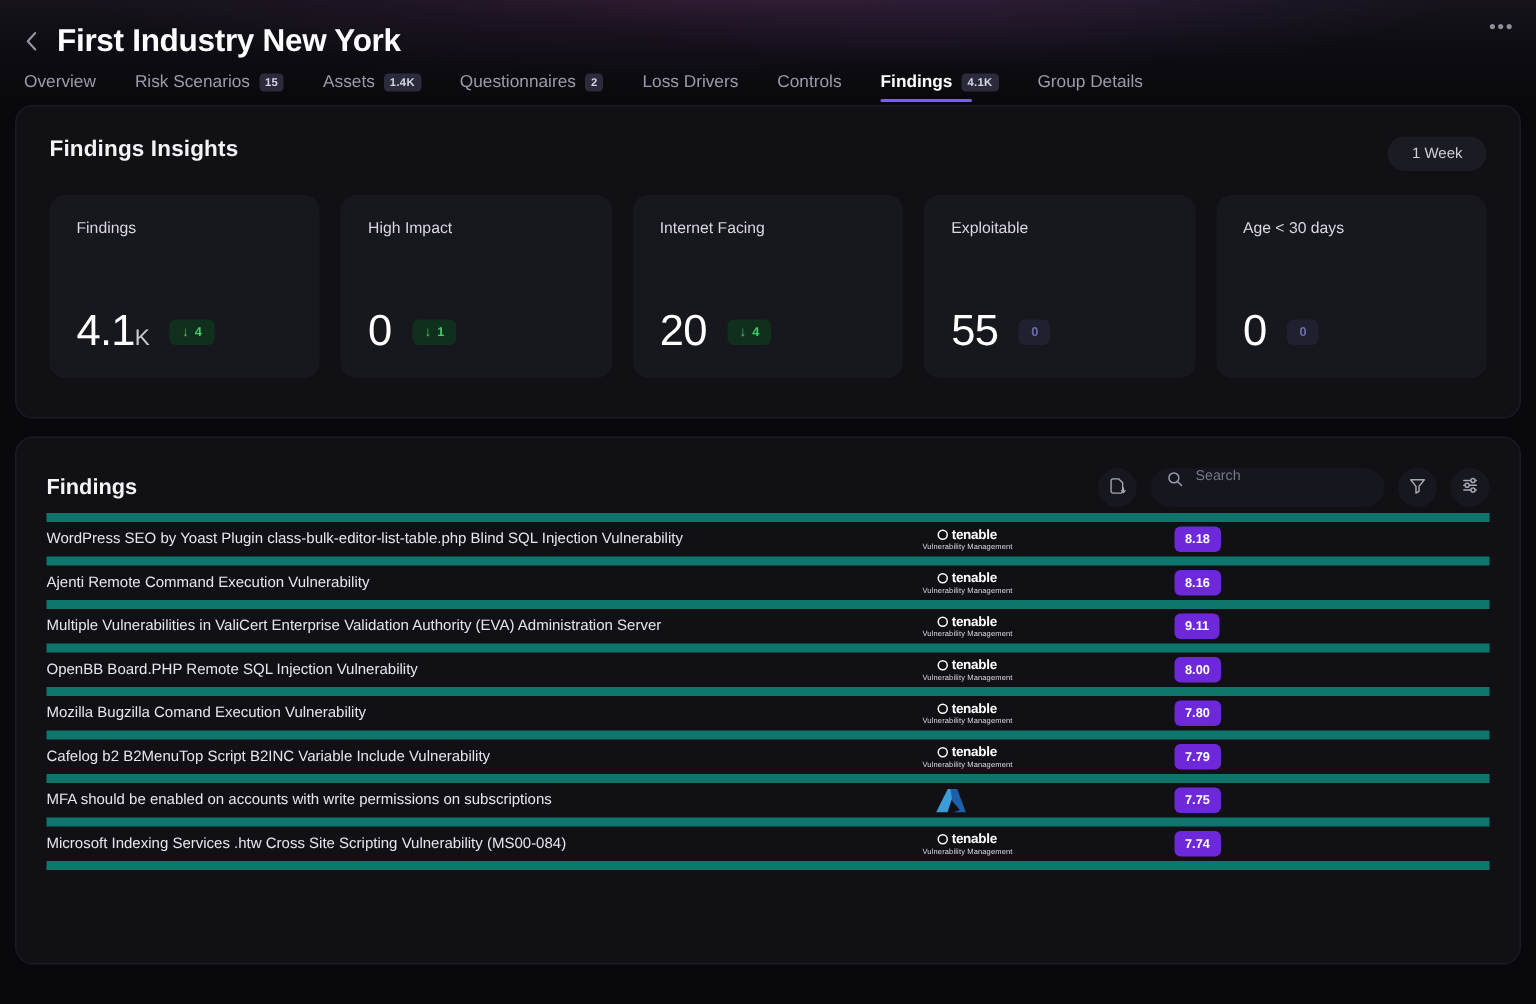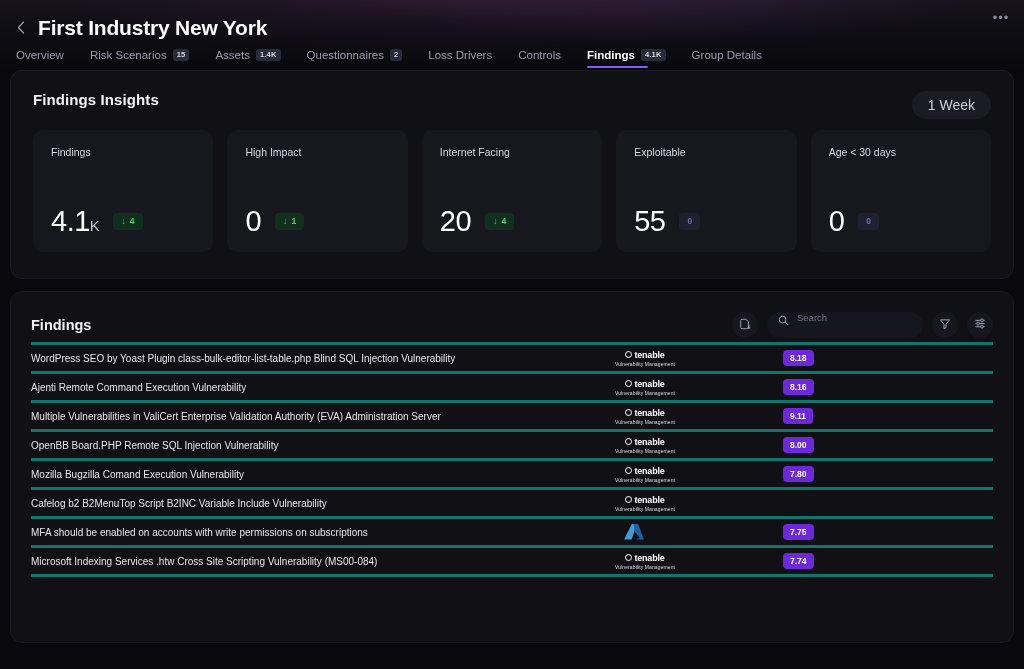--- a/index.html
+++ b/index.html
@@ -63,21 +63,21 @@
     margin: 0 10px 12px 10px;
     background: #101015;
     border: 1px solid #1a1a22;
     border-radius: 12px;
   }
   .insights-panel { padding: 20px 22px 26px 22px; position: relative; }
   .panel-title { font-size: 15px; font-weight: 600; color: #f2f2f7; letter-spacing: 0.1px; }
   .week-pill {
     position: absolute; top: 20px; right: 22px;
     background: #1b1b24; color: #cfced9;
-    border-radius: 14px; font-size: 14px;
+    border-radius: 14px; font-size: 10px;
     padding: 6px 16px; cursor: pointer;
   }
 
   
   .cards { display: flex; gap: 14px; margin-top: 22px; }
   .card {
     flex: 1 1 0;
     background: #17171e;
     border-radius: 10px;
     height: 122px;
@@ -126,21 +126,21 @@
     font-size: 8.5px; font-weight: 700; letter-spacing: 0.7px;
     color: #a6a5b4;
   }
   .col-name { width: 556px; flex: none; }
   .col-source { width: 196px; flex: none; }
   .col-score { flex: 1; }
 
   .grid-row {
     display: flex; align-items: center;
     min-height: 29px; height: 29px;
-    border-top: 3px solid #0f766e;
+    border-top: 6px solid #0f766e;
     font-size: 10px; color: #e6e5ee;
   }
   .grid-row .col-name { white-space: nowrap; overflow: hidden; text-overflow: ellipsis; padding-right: 10px; }
 
   
   .src-cell { display: flex; align-items: center; }
   .tenable-logo { display: flex; flex-direction: column; align-items: center; gap: 1px; }
   .tenable-top { display: flex; align-items: center; gap: 2px; }
   .tenable-ring {
     width: 7px; height: 7px; border-radius: 50%;
@@ -380,20 +380,21 @@
         <div class="col-name">Cafelog b2 B2MenuTop Script B2INC Variable Include Vulnerability</div>
         <div class="col-source src-cell" style="justify-content: flex-start; padding-left: 28px;">
           <div class="tenable-logo">
             <div class="tenable-top">
               <span class="tenable-ring"></span>
               <span class="tenable-word">tenable</span>
             </div>
             <div class="tenable-sub">Vulnerability Management</div>
           </div>
         </div>
+        <div class="col-score"><span class="score-pill">7.79</span></div>
       </div>
       <div class="grid-row">
         <div class="col-name">MFA should be enabled on accounts with write permissions on subscriptions</div>
         <div class="col-source src-cell" style="justify-content: flex-start; padding-left: 36px;">
           <div class="azure-logo">
             <svg width="22" height="18" viewBox="0 0 24 20" aria-hidden="true">
               <path d="M9.6 1.2h5.6L9.4 18.3 1 18.3z" fill="#3c9bd9"></path>
               <path d="M11.6 1.2h5.0L23 18.3h-9.4l5.0-1.6-5.6-6.6z" fill="#1d5fa8"></path>
             </svg>
           </div>

